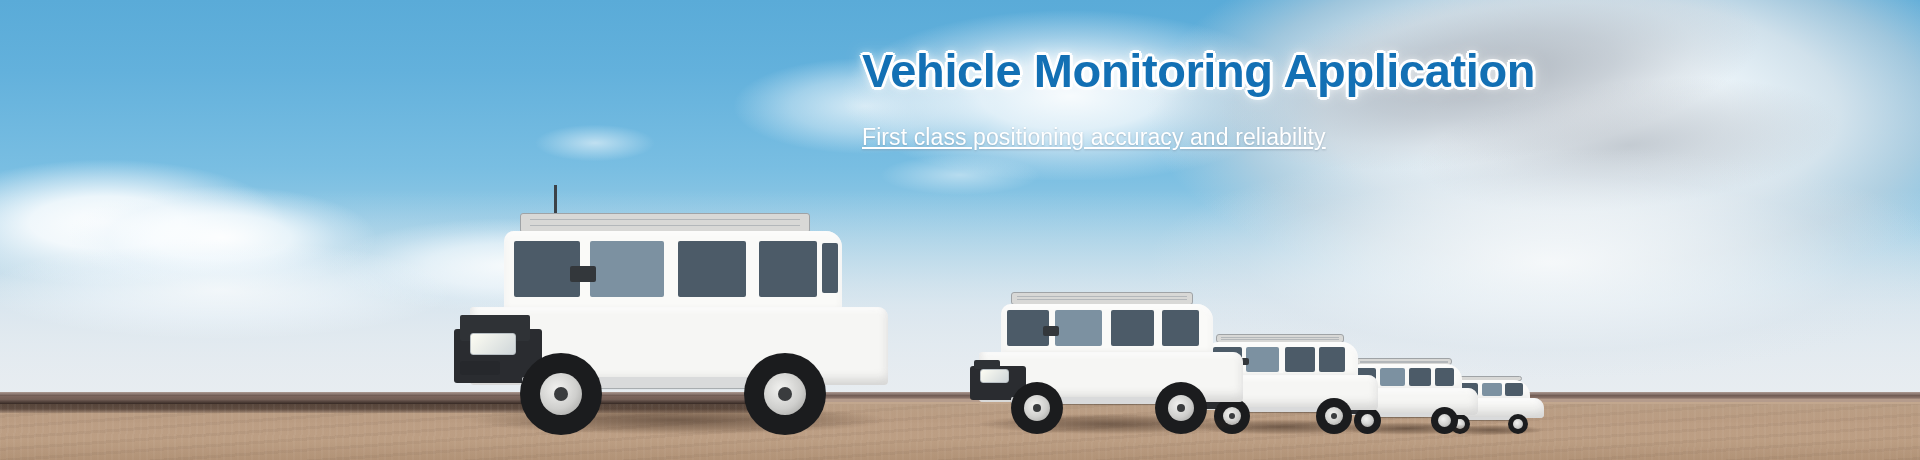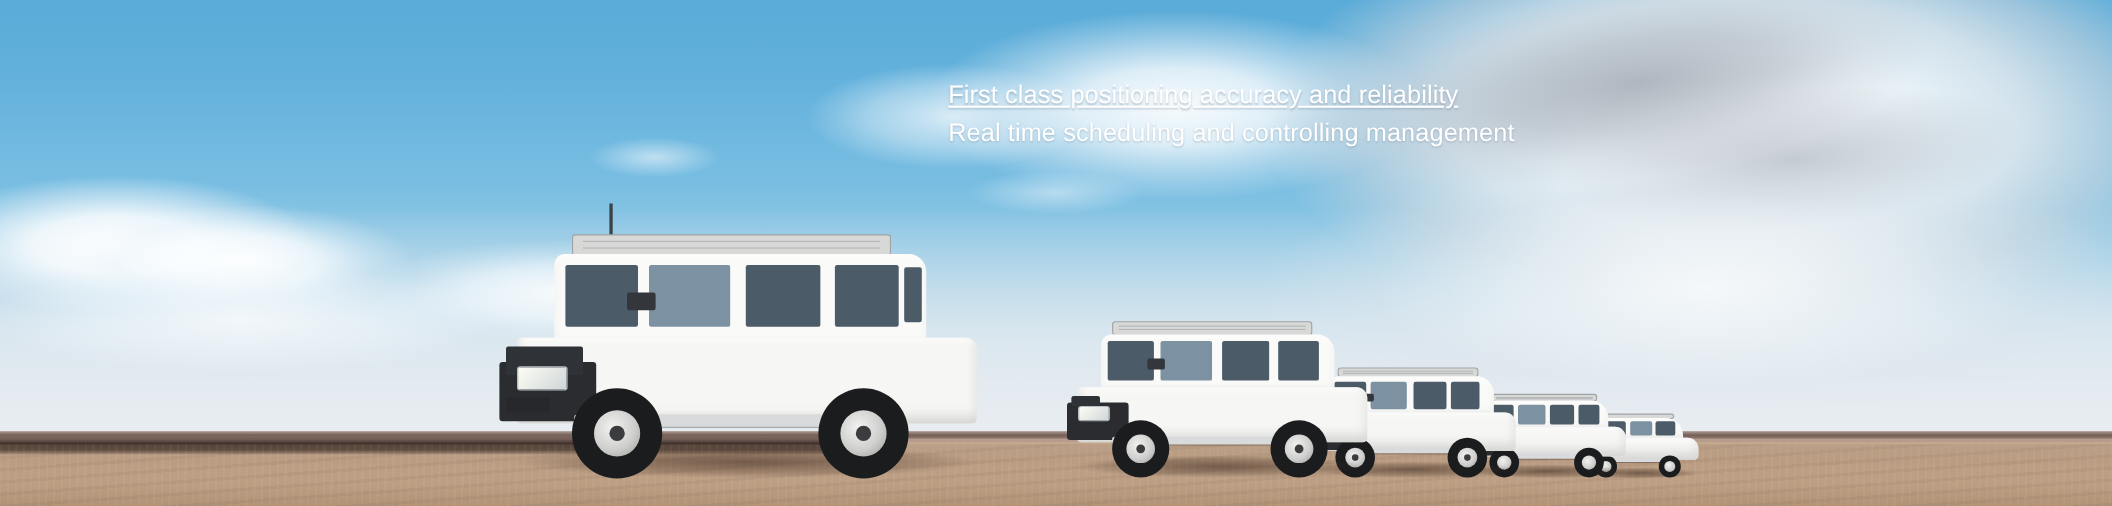--- a/index.html
+++ b/index.html
@@ -330,20 +330,20 @@
       <div class="rim" style="left:92px; bottom:11px; width:42px; height:42px;"></div>
       <div class="hub" style="left:106px; bottom:25px; width:14px; height:14px;"></div>
       <div class="wheel" style="left:296px; bottom:-9px; width:82px; height:82px;"></div>
       <div class="rim" style="left:316px; bottom:11px; width:42px; height:42px;"></div>
       <div class="hub" style="left:330px; bottom:25px; width:14px; height:14px;"></div>
     </div>
 
   </div>
 
   <div class="text-block">
+    <h1 class="title">Vehicle Monitoring Application</h1>
 
     <div class="sub-list">
       <p class="subtitle">First class positioning accuracy and reliability</p>
-      <p class="subtitle">Real time scheduling and controlling management</p>
     </div>
   </div>
 
 </div>
 
 </body></html>

